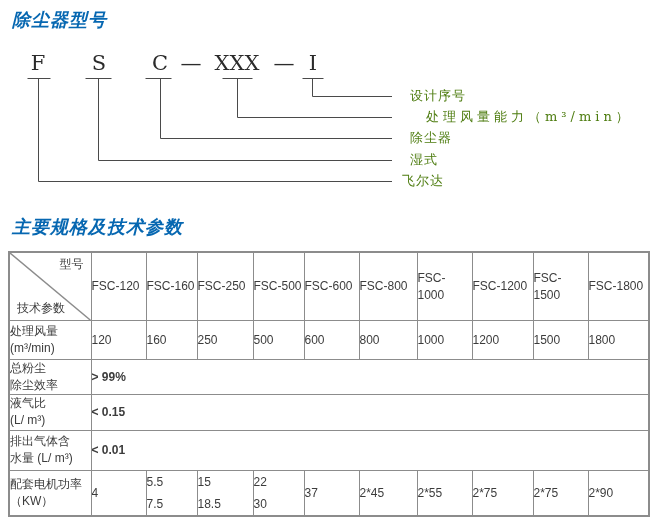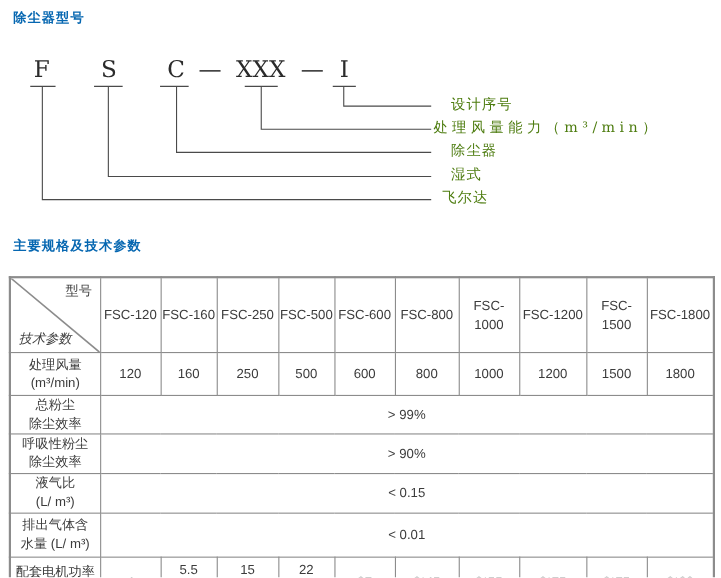--- a/index.html
+++ b/index.html
@@ -8,25 +8,26 @@
     position: relative;
     width: 655px;
     height: 525px;
     background: #ffffff;
     overflow: hidden;
     font-family: "Liberation Sans", sans-serif;
   }
   .sec-title {
     position: absolute;
     left: 12px;
-    font-size: 12px;
+    font-size: 18px;
     font-weight: bold;
     color: #0667b1;
     letter-spacing: 1px;
     font-family: "Liberation Sans", sans-serif;
+    font-style: italic;
   }
   .t1 { top: 8px; }
   .t2 { top: 215px; }
 
   
   .diagram { position: absolute; left: 0; top: 0; width: 655px; height: 210px; }
   .code-part {
     position: absolute;
     top: 51px;
     transform: translateX(-50%);
@@ -55,34 +56,33 @@
     top: 251px;
     width: 640px;
     border-collapse: collapse;
     table-layout: fixed;
     background: #ffffff;
     border: 2px solid #8c8c8c;
     font-family: "Liberation Sans", sans-serif;
   }
   .spec-table td {
     border: 1px solid #8c8c8c;
-    text-align: center;
     vertical-align: middle;
     font-size: 12px;
     color: #3c3c3c;
     line-height: 1.4;
     white-space: pre-line;
     padding: 0;
     overflow: hidden;
   }
   .corner { position: relative; }
   .corner svg { position: absolute; left: 0; top: 0; width: 100%; height: 100%; }
   .corner .c-top { position: absolute; top: 3px; right: 7px; font-size: 12px; color: #3c3c3c; }
-  .corner .c-bottom { position: absolute; bottom: 3px; left: 7px; font-size: 12px; color: #3c3c3c; font-style: italic; }
-  .merged-cell { padding-right: 58px; }
+  .corner .c-bottom { position: absolute; bottom: 3px; left: 7px; font-size: 12px; color: #3c3c3c; }
+  .merged-cell { padding-right: 58px; font-weight: bold; }
   .motor-row td { line-height: 1.85; }
 </style>
 </head>
 <body>
 
 <div class="page">
 
   <div class="sec-title t1">除尘器型号</div>
 
   <div class="diagram">
@@ -98,21 +98,21 @@
       <g fill="none" stroke="#4a4a4a" stroke-width="1">
         <path d="M27.5 78.5 H50.5 M38.5 78.5 V181.5 H392"></path>
         <path d="M85.5 78.5 H111.5 M98.5 78.5 V160.5 H392"></path>
         <path d="M145.5 78.5 H171.5 M160.5 78.5 V138.5 H392"></path>
         <path d="M222.5 78.5 H252.5 M237.5 78.5 V117.5 H392"></path>
         <path d="M302.5 78.5 H323.5 M312.5 78.5 V96.5 H392"></path>
       </g>
     </svg>
 
     <div class="dlabel" style="left:410px; top:88px">设计序号</div>
-    <div class="dlabel wide" style="left:394px; top:109px">处理风量能力（m³/min）</div>
+    <div class="dlabel wide" style="left:426px; top:109px">处理风量能力（m³/min）</div>
     <div class="dlabel" style="left:410px; top:130px">除尘器</div>
     <div class="dlabel" style="left:410px; top:152px">湿式</div>
     <div class="dlabel" style="left:402px; top:173px">飞尔达</div>
   </div>
 
   <div class="sec-title t2">主要规格及技术参数</div>
 
   <table class="spec-table">
     <colgroup>
       <col style="width:82px">
@@ -160,25 +160,20 @@
         <td>1200</td>
         <td>1500</td>
         <td>1800</td>
       </tr>
       <tr style="height:34px">
         <td>总粉尘
 除尘效率</td>
         <td colspan="10" class="merged-cell">&gt; 99%</td>
       </tr>
       <tr style="height:36px">
-        <td>呼吸性粉尘
-除尘效率</td>
-        <td colspan="10" class="merged-cell">&gt; 90%</td>
-      </tr>
-      <tr style="height:36px">
         <td>液气比
 (L/ m³)</td>
         <td colspan="10" class="merged-cell">&lt; 0.15</td>
       </tr>
       <tr style="height:40px">
         <td>排出气体含
 水量 (L/ m³)</td>
         <td colspan="10" class="merged-cell">&lt; 0.01</td>
       </tr>
       <tr style="height:42px" class="motor-row">

